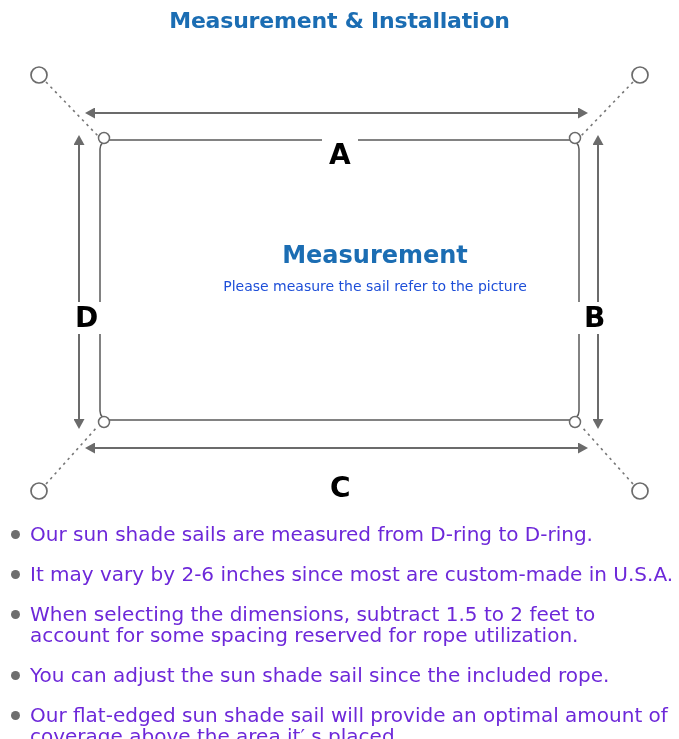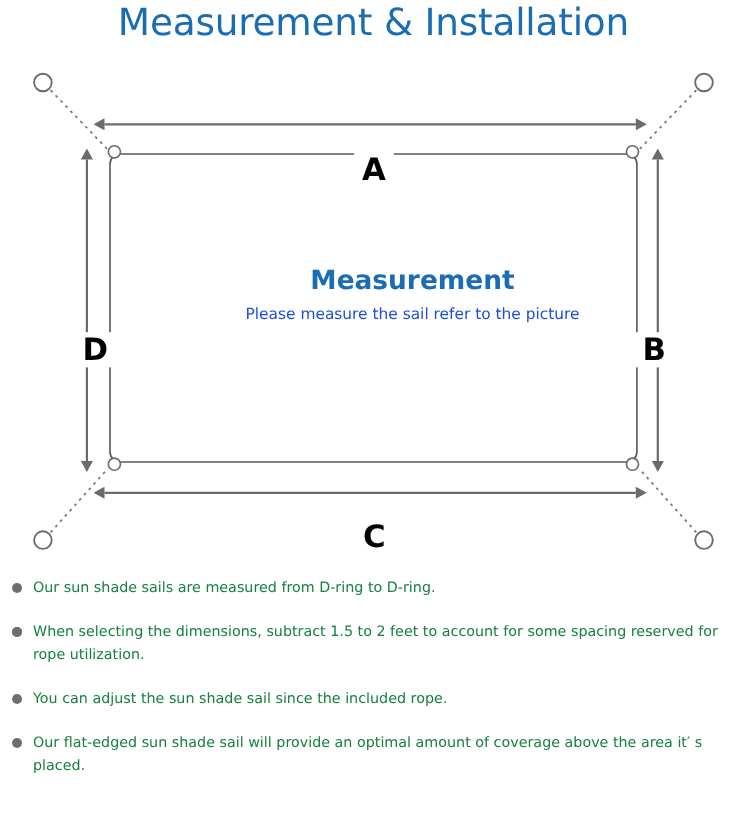--- a/index.html
+++ b/index.html
@@ -16,22 +16,22 @@
     -webkit-font-smoothing: antialiased;
   }
 
   
   .title {
     position: absolute;
     left: 0;
     top: 0;
     width: 679px;
     text-align: center;
-    font-size: 34px;
-    font-weight: normal;
+    font-size: 22px;
+    font-weight: bold;
     color: #1B6DB3;
     letter-spacing: -0.2px;
     line-height: 42px;
   }
 
   
   .diagram {
     position: absolute;
     left: 0;
     top: 44px;
@@ -84,23 +84,23 @@
     position: absolute;
     left: 0;
     top: 524px;
     width: 679px;
   }
   .note {
     position: relative;
     padding-left: 30px;
     padding-right: 0;
     margin-bottom: 19px;
-    font-size: 13px;
+    font-size: 20px;
     line-height: 21px;
-    color: #15803d;
+    color: #6d28d9;
   }
   .note .dot {
     position: absolute;
     left: 11px;
     top: 6px;
     width: 9px;
     height: 9px;
     border-radius: 50%;
     background: #6E6E6E;
   }
@@ -168,20 +168,21 @@
   <div class="dim-letter dim-d">D</div>
 </div>
 
 <div class="notes">
   <div class="note">
     <span class="dot"></span>
     <span>Our sun shade sails are measured from D-ring to D-ring.</span>
   </div>
   <div class="note">
     <span class="dot"></span>
+    <span>It may vary by 2-6 inches since most are custom-made in U.S.A.</span>
   </div>
   <div class="note">
     <span class="dot"></span>
     <span>When selecting the dimensions, subtract 1.5 to 2 feet to account for some spacing reserved for rope utilization.</span>
   </div>
   <div class="note">
     <span class="dot"></span>
     <span>You can adjust the sun shade sail since the included rope.</span>
   </div>
   <div class="note">

